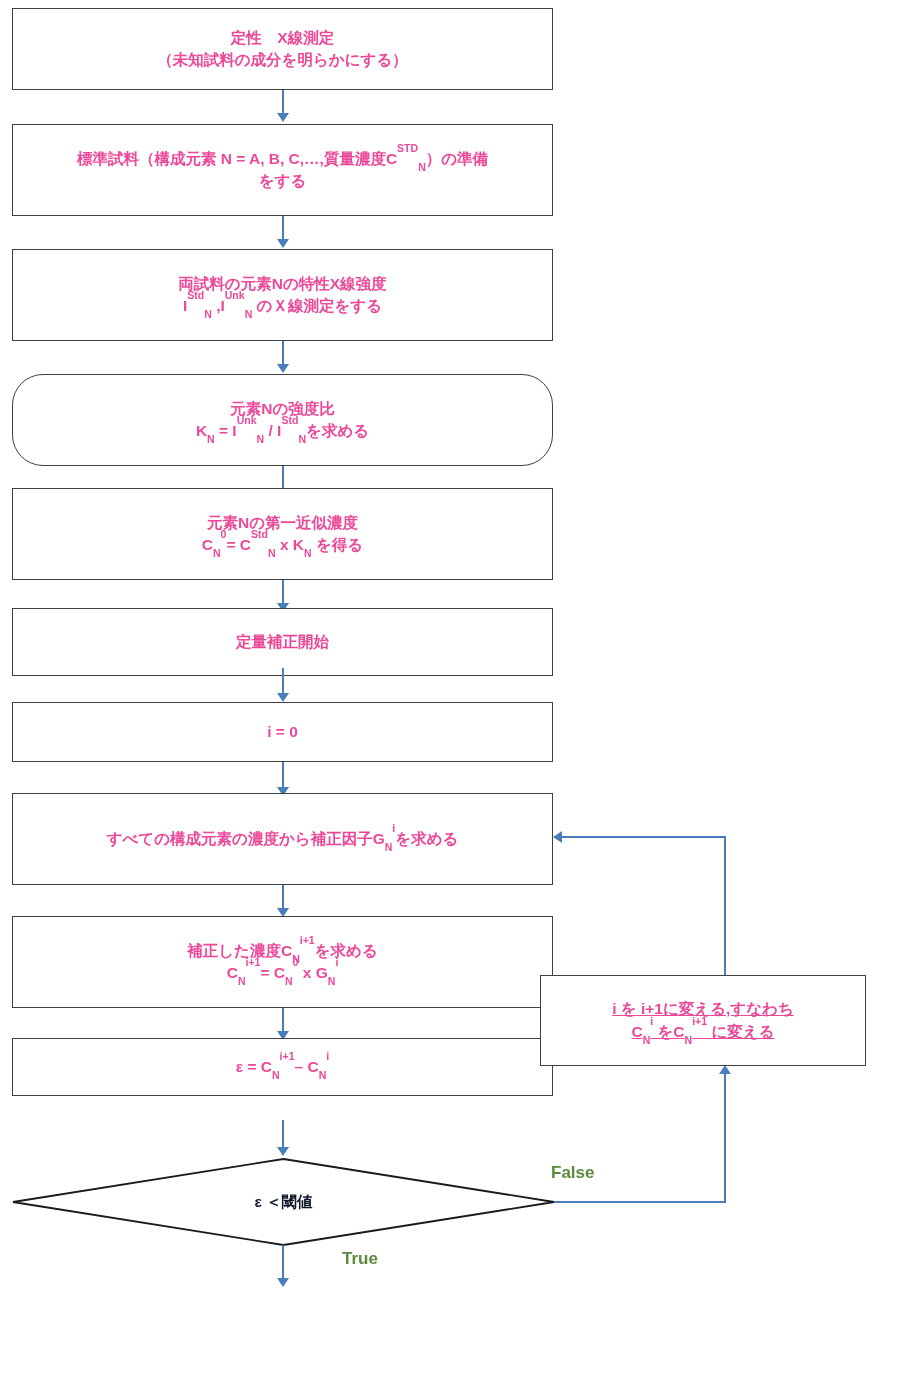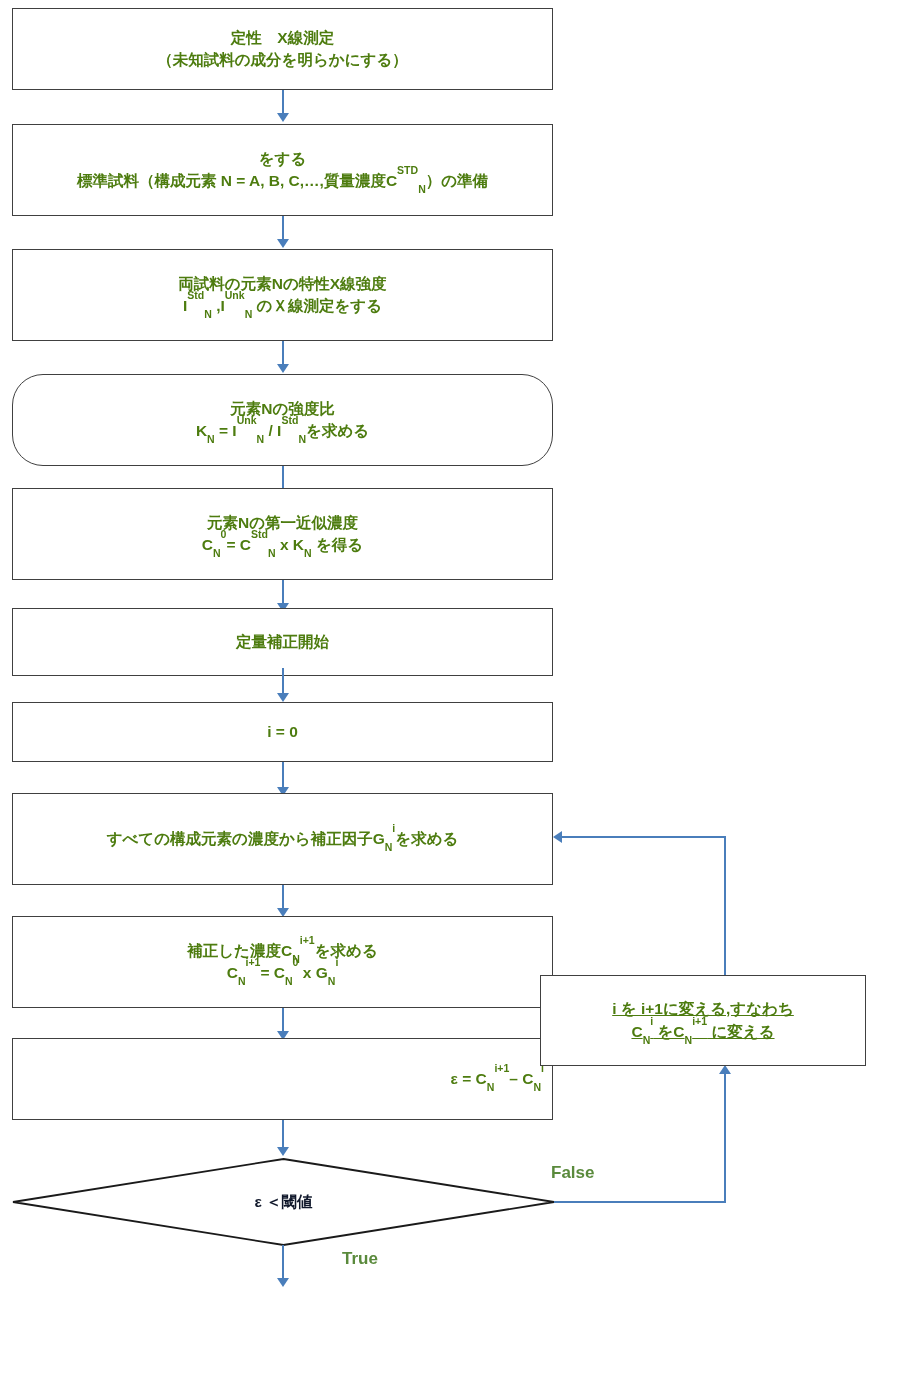--- a/index.html
+++ b/index.html
@@ -21,21 +21,21 @@
   
   .node {
     position: absolute;
     box-sizing: border-box;
     border: 1.6px solid #404040;
     background: #ffffff;
     display: flex;
     align-items: center;
     justify-content: center;
     text-align: center;
-    color: #4d7c0f;
+    color: #ec4899;
     font-weight: bold;
     font-size: 15.5px;
     line-height: 1.45;
     padding: 2px 8px;
   }
   .node .txt { width: 100%; }
   
   sub, sup {
     font-size: 0.68em;
     font-weight: bold;
@@ -114,22 +114,22 @@
       <div>定性　X線測定</div>
       <div>（未知試料の成分を明らかにする）</div>
     </div>
   </div>
 
   <div class="conn conn-v" style="left:282px; top:90px; height:26px;"></div>
   <div class="arrow-down" style="left:277px; top:113px;"></div>
 
   <div class="node" style="left:12px; top:124px; width:541px; height:92px;">
     <div class="txt">
+      <div><span>標準試料（構成元素 N = A, B, C,…,質量濃度C</span><sup>STD</sup><sub>N</sub><span>）の準備</span></div>
       <div>をする</div>
-      <div><span>標準試料（構成元素 N = A, B, C,…,質量濃度C</span><sup>STD</sup><sub>N</sub><span>）の準備</span></div>
     </div>
   </div>
 
   <div class="conn conn-v" style="left:282px; top:216px; height:26px;"></div>
   <div class="arrow-down" style="left:277px; top:239px;"></div>
 
   <div class="node" style="left:12px; top:249px; width:541px; height:92px;">
     <div class="txt">
       <div>両試料の元素Nの特性X線強度</div>
       <div><span>I</span><sup>Std</sup><sub>N</sub><span> ,I</span><sup>Unk</sup><sub>N</sub><span> のＸ線測定をする</span></div>
@@ -189,21 +189,21 @@
   <div class="node" style="left:12px; top:916px; width:541px; height:92px;">
     <div class="txt">
       <div><span>補正した濃度C</span><sub>N</sub><sup>i+1</sup><span>を求める</span></div>
       <div><span>C</span><sub>N</sub><sup>i+1</sup><span>= C</span><sub>N</sub><sup>0</sup><span> x G</span><sub>N</sub><sup>i</sup></div>
     </div>
   </div>
 
   <div class="conn conn-v" style="left:282px; top:1008px; height:26px;"></div>
   <div class="arrow-down" style="left:277px; top:1031px;"></div>
 
-  <div class="node" style="left:12px; top:1038px; width:541px; height:82px;text-align:right;">
+  <div class="node" style="left:12px; top:1038px; width:541px; height:58px;">
     <div class="txt">
       <div><span>ε = C</span><sub>N</sub><sup>i+1</sup><span>– C</span><sub>N</sub><sup>i</sup></div>
     </div>
   </div>
 
   <div class="conn conn-v" style="left:282px; top:1120px; height:30px;"></div>
   <div class="arrow-down" style="left:277px; top:1147px;"></div>
 
   <div class="diamond-wrap" style="left:12px; top:1158px; width:543px; height:88px;">
     <svg width="543" height="88" viewBox="0 0 543 88">

